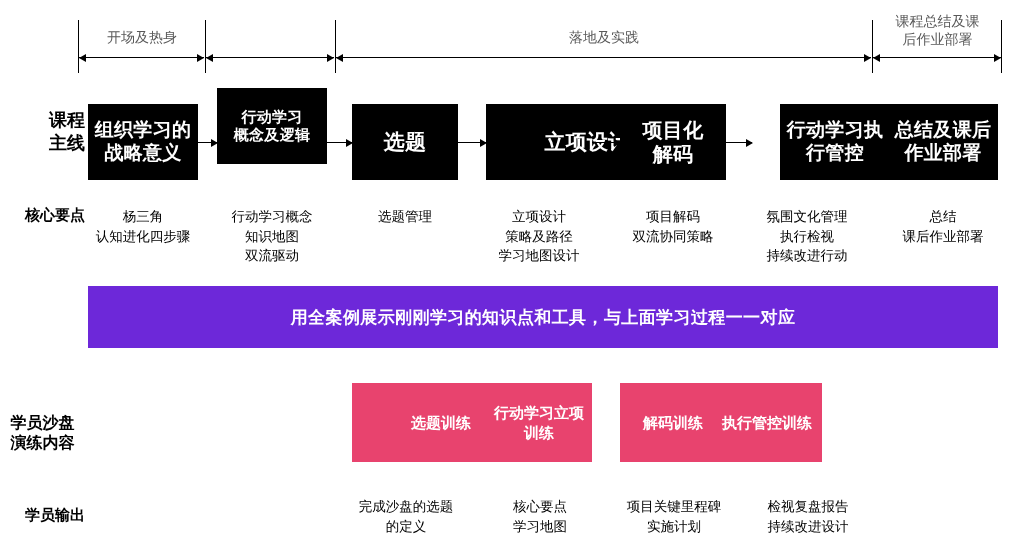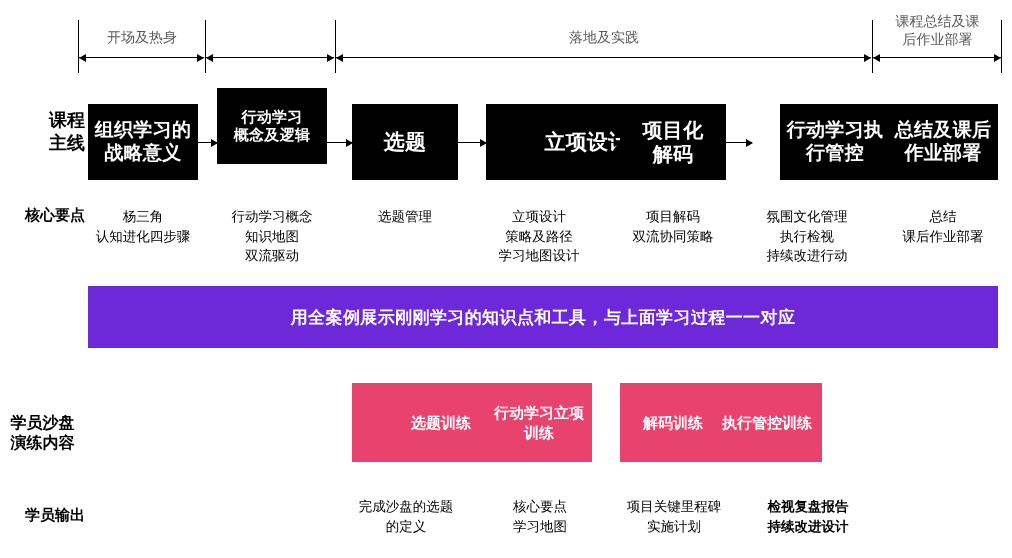--- a/index.html
+++ b/index.html
@@ -208,16 +208,16 @@
 训练</div>
   <div class="pinkbox" style="left:620px; top:383px; width:106px; height:79px;">解码训练</div>
   <div class="pinkbox" style="left:712px; top:383px; width:110px; height:79px;">执行管控训练</div>
 
   <div class="txt-cell" style="left:340px; top:497px; width:132px;">完成沙盘的选题
 的定义</div>
   <div class="txt-cell" style="left:476px; top:497px; width:128px;">核心要点
 学习地图</div>
   <div class="txt-cell" style="left:608px; top:497px; width:132px;">项目关键里程碑
 实施计划</div>
-  <div class="txt-cell" style="left:743px; top:497px; width:130px;font-weight:bold;">检视复盘报告
+  <div class="txt-cell" style="left:743px; top:497px; width:130px;">检视复盘报告
 持续改进设计</div>
 
 </div>
 
 </body></html>

